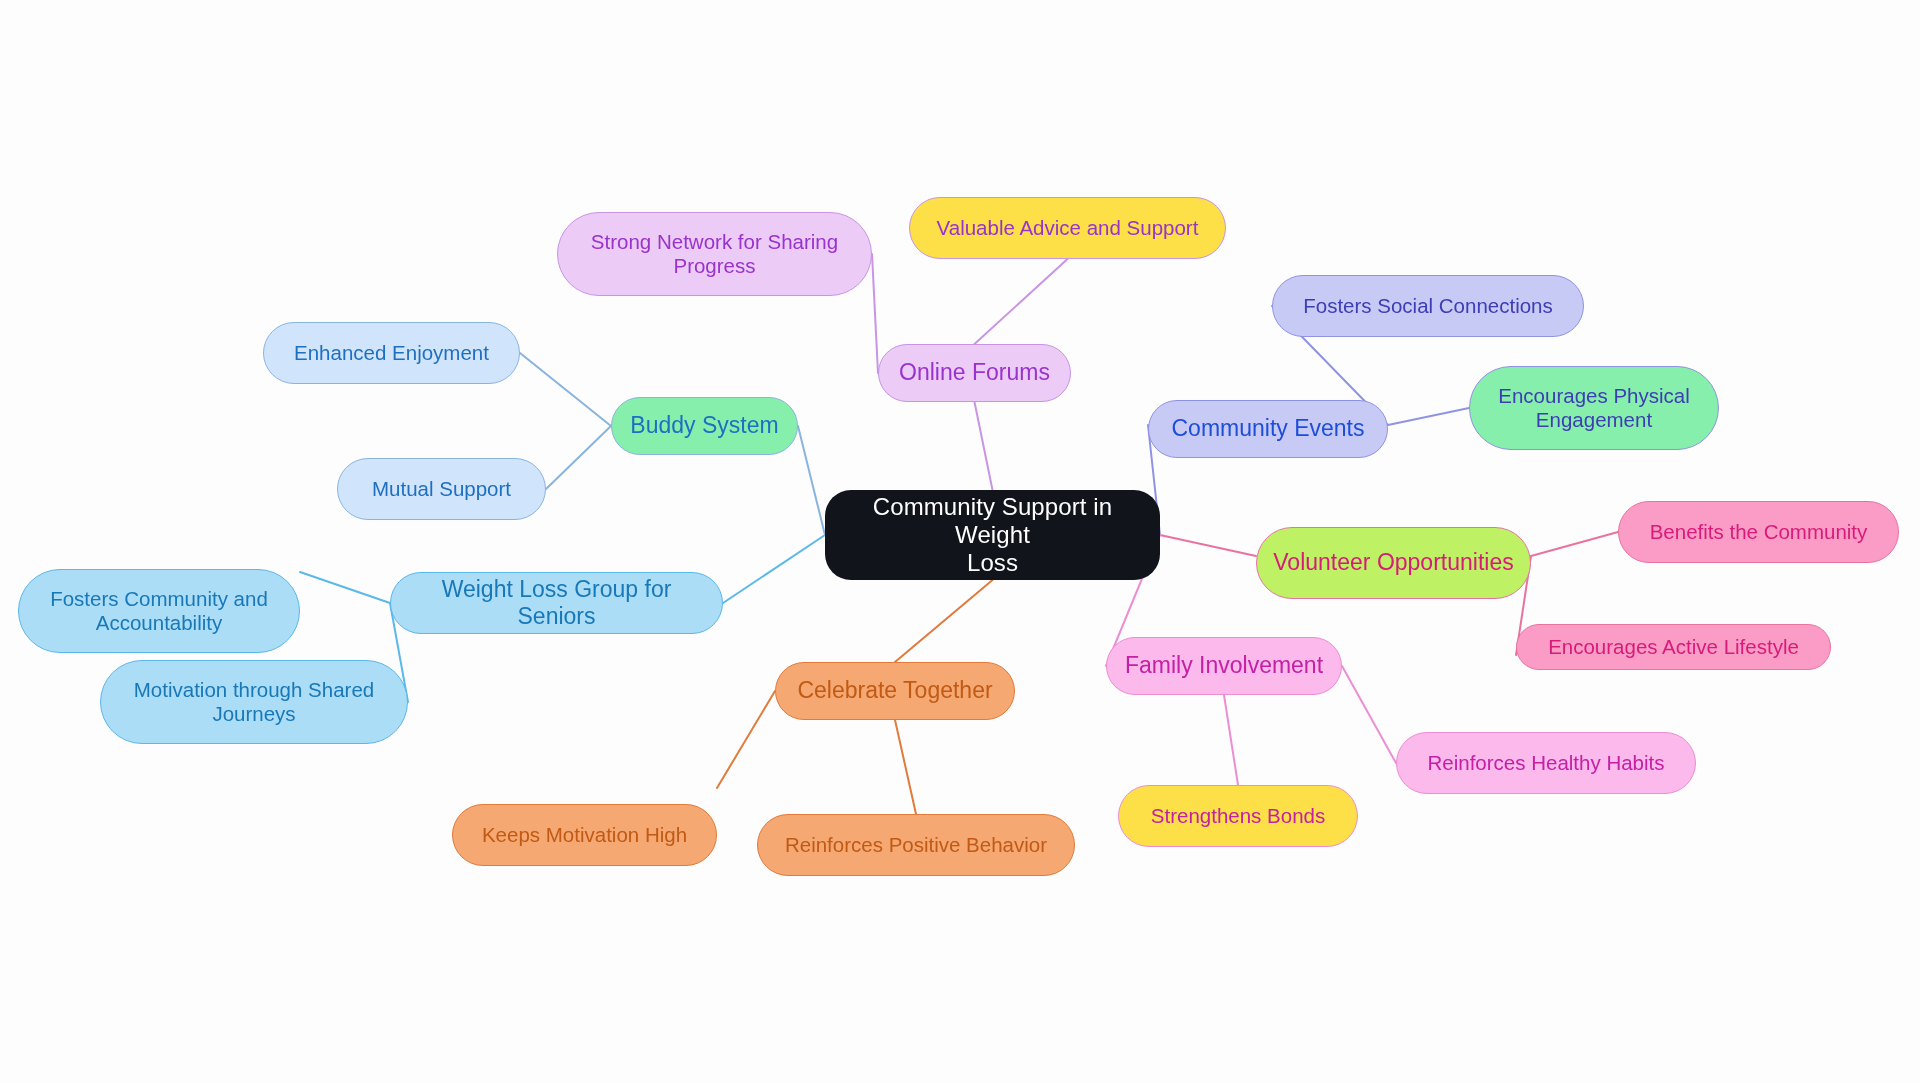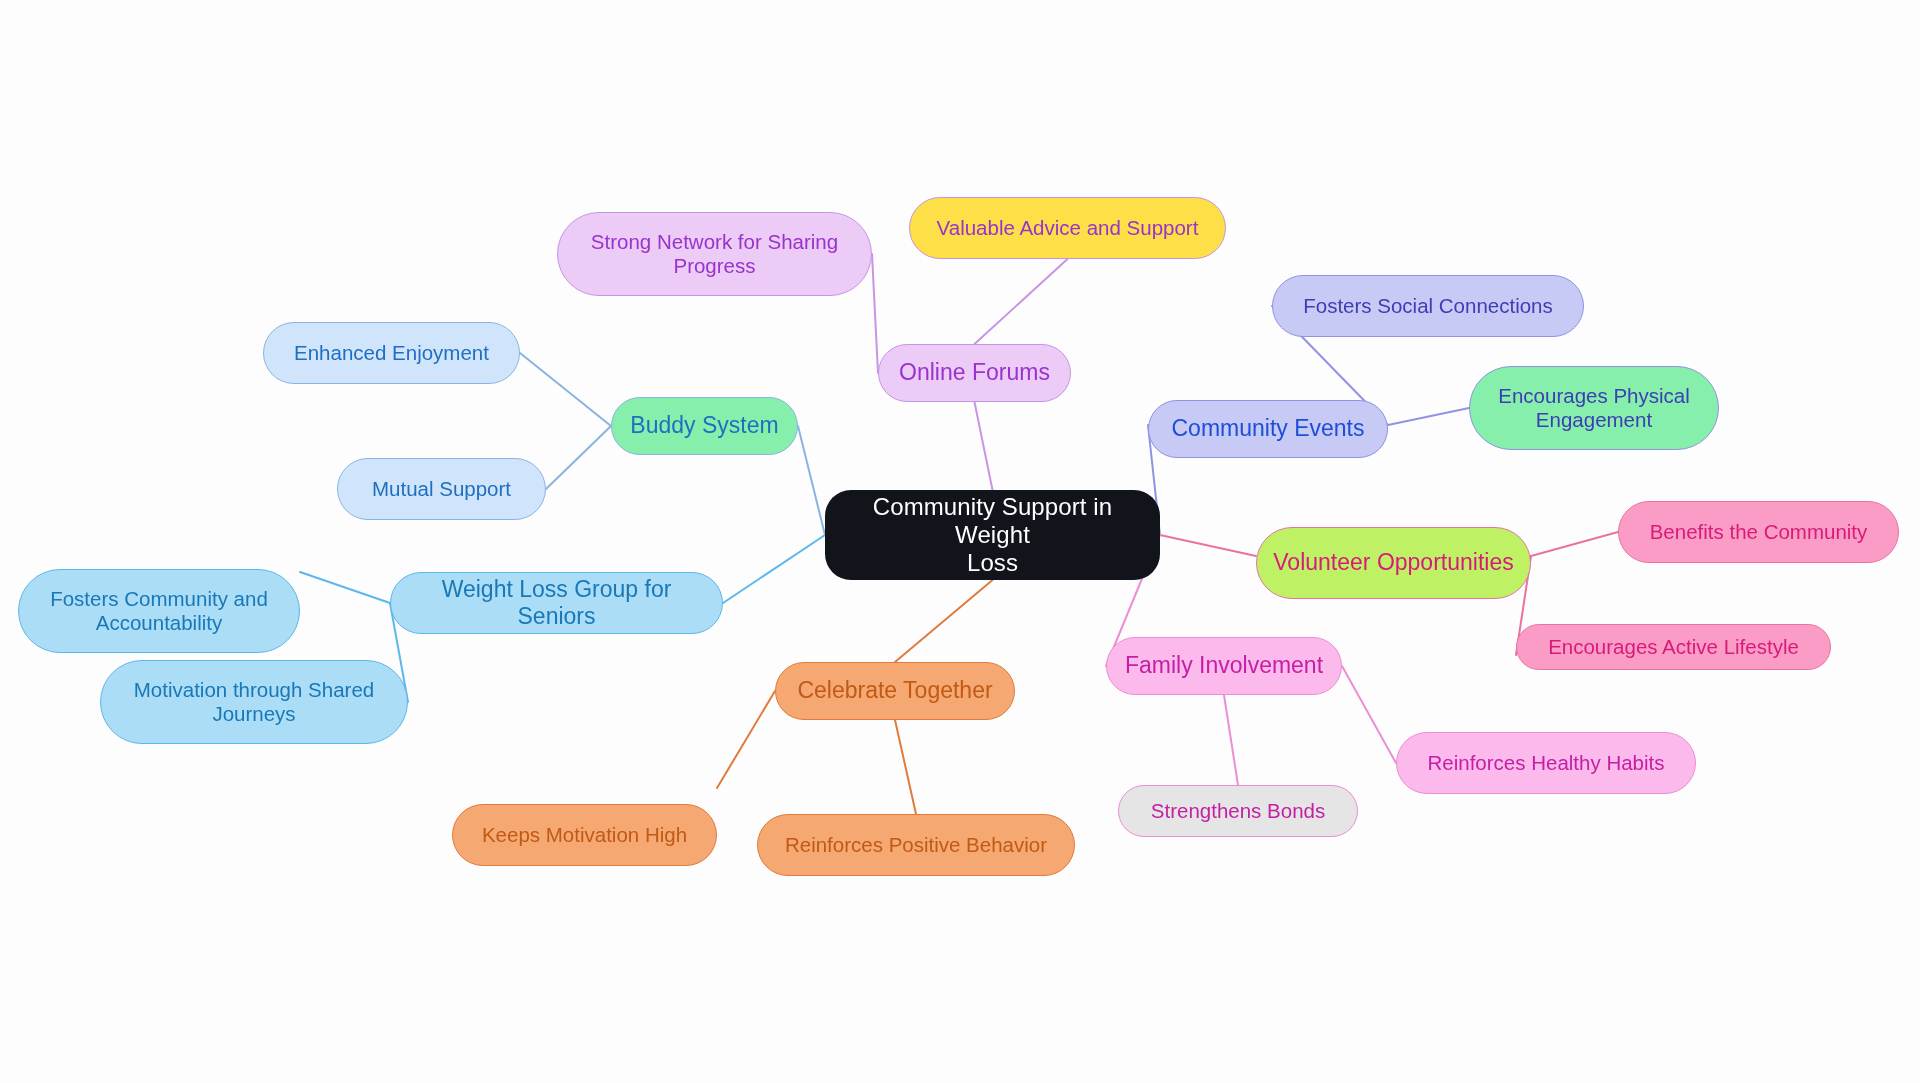--- a/index.html
+++ b/index.html
@@ -84,21 +84,21 @@
       <div class="node leaf" style="left: 909px; top: 197px; width: 317px; height: 62px; background: #fde047; border-color: rgb(200, 148, 228); color: rgb(153, 51, 204);"><span>Valuable Advice and Support</span></div>
       <div class="node branch" style="left: 1148px; top: 400px; width: 240px; height: 58px; background: rgb(200, 202, 246); border-color: rgb(144, 147, 226); color: #1d4ed8;"><span>Community Events</span></div>
       <div class="node leaf" style="left: 1272px; top: 275px; width: 312px; height: 62px; background: rgb(200, 202, 246); border-color: rgb(144, 147, 226); color: rgb(61, 61, 181);"><span>Fosters Social Connections</span></div>
       <div class="node leaf" style="left: 1469px; top: 366px; width: 250px; height: 84px; background: #86efac; border-color: rgb(144, 147, 226); color: rgb(61, 61, 181);"><span>Encourages Physical
 Engagement</span></div>
       <div class="node branch" style="left: 1256px; top: 527px; width: 275px; height: 72px; background: #bef264; border-color: rgb(232, 115, 159); color: rgb(216, 27, 122);"><span>Volunteer Opportunities</span></div>
       <div class="node leaf" style="left: 1618px; top: 501px; width: 281px; height: 62px; background: rgb(251, 156, 198); border-color: rgb(232, 115, 159); color: rgb(216, 27, 122);"><span>Benefits the Community</span></div>
       <div class="node leaf" style="left: 1516px; top: 624px; width: 315px; height: 46px; background: rgb(251, 156, 198); border-color: rgb(232, 115, 159); color: rgb(216, 27, 122);"><span>Encourages Active Lifestyle</span></div>
       <div class="node branch" style="left: 1106px; top: 637px; width: 236px; height: 58px; background: rgb(251, 185, 236); border-color: rgb(236, 142, 212); color: rgb(196, 32, 164);"><span>Family Involvement</span></div>
       <div class="node leaf" style="left: 1396px; top: 732px; width: 300px; height: 62px; background: rgb(251, 185, 236); border-color: rgb(236, 142, 212); color: rgb(196, 32, 164);"><span>Reinforces Healthy Habits</span></div>
-      <div class="node leaf" style="left: 1118px; top: 785px; width: 240px; height: 52px; background: #e5e5e5; border-color: rgb(236, 142, 212); color: rgb(196, 32, 164);"><span>Strengthens Bonds</span></div>
+      <div class="node leaf" style="left: 1118px; top: 785px; width: 240px; height: 62px; background: #fde047; border-color: rgb(236, 142, 212); color: rgb(196, 32, 164);"><span>Strengthens Bonds</span></div>
       <div class="node branch" style="left: 775px; top: 662px; width: 240px; height: 58px; background: rgb(246, 168, 115); border-color: rgb(224, 123, 60); color: rgb(192, 90, 20);"><span>Celebrate Together</span></div>
       <div class="node leaf" style="left: 452px; top: 757px; width: 265px; height: 62px; background: rgb(246, 168, 115); border-color: rgb(224, 123, 60); color: rgb(192, 90, 20); margin-top: 47px;"><span>Keeps Motivation High</span></div>
       <div class="node leaf" style="left: 757px; top: 814px; width: 318px; height: 62px; background: rgb(246, 168, 115); border-color: rgb(224, 123, 60); color: rgb(192, 90, 20);"><span>Reinforces Positive Behavior</span></div>
       <div class="node branch" style="left: 390px; top: 572px; width: 333px; height: 62px; background: rgb(171, 221, 246); border-color: rgb(91, 184, 232); color: rgb(24, 120, 184);"><span>Weight Loss Group for Seniors</span></div>
       <div class="node leaf" style="left: 18px; top: 530px; width: 282px; height: 84px; background: rgb(171, 221, 246); border-color: rgb(91, 184, 232); color: rgb(24, 120, 184); margin-top: 39px;"><span>Fosters Community and
 Accountability</span></div>
       <div class="node leaf" style="left: 100px; top: 660px; width: 308px; height: 84px; background: rgb(171, 221, 246); border-color: rgb(91, 184, 232); color: rgb(24, 120, 184);"><span>Motivation through Shared
 Journeys</span></div>
       <div class="node branch" style="left: 611px; top: 397px; width: 187px; height: 58px; background: #86efac; border-color: rgb(138, 180, 224); color: rgb(31, 111, 192);"><span>Buddy System</span></div>
       <div class="node leaf" style="left: 263px; top: 322px; width: 257px; height: 62px; background: rgb(208, 229, 251); border-color: rgb(138, 180, 224); color: rgb(31, 111, 192);"><span>Enhanced Enjoyment</span></div>

